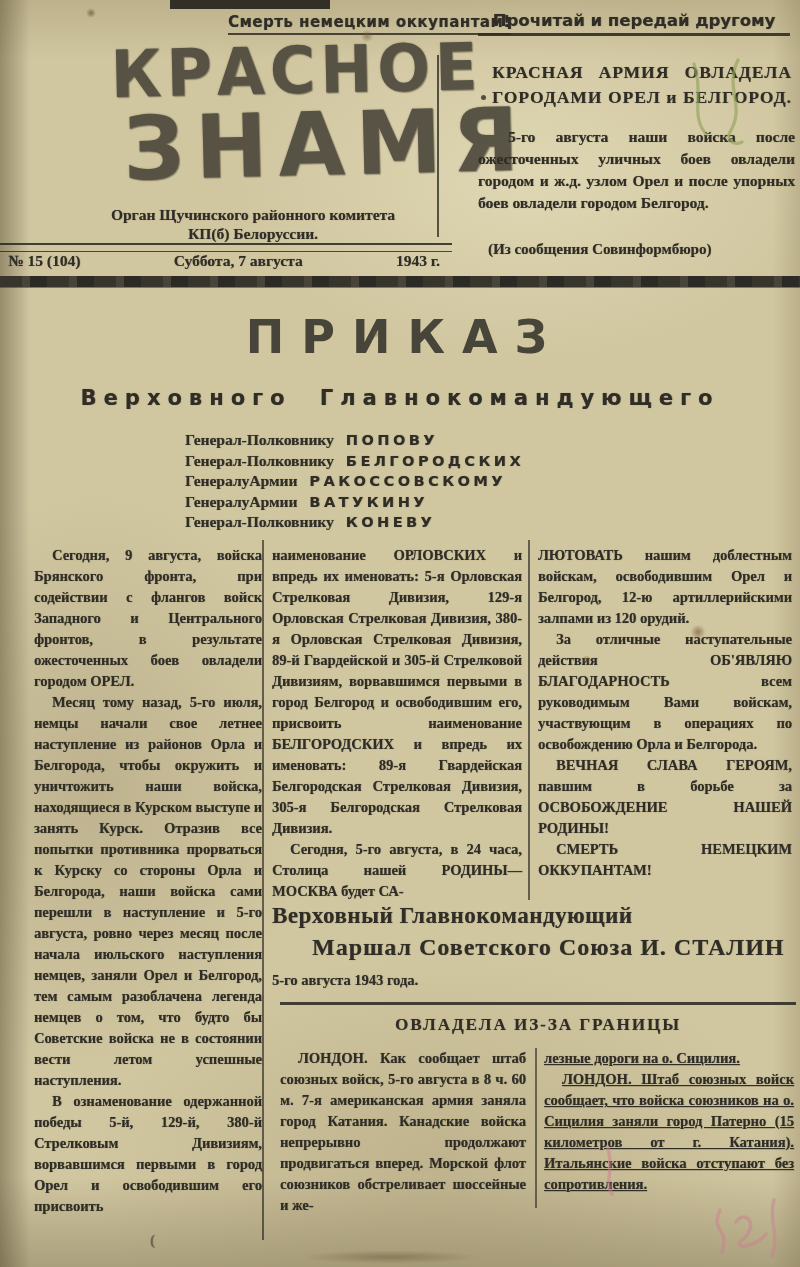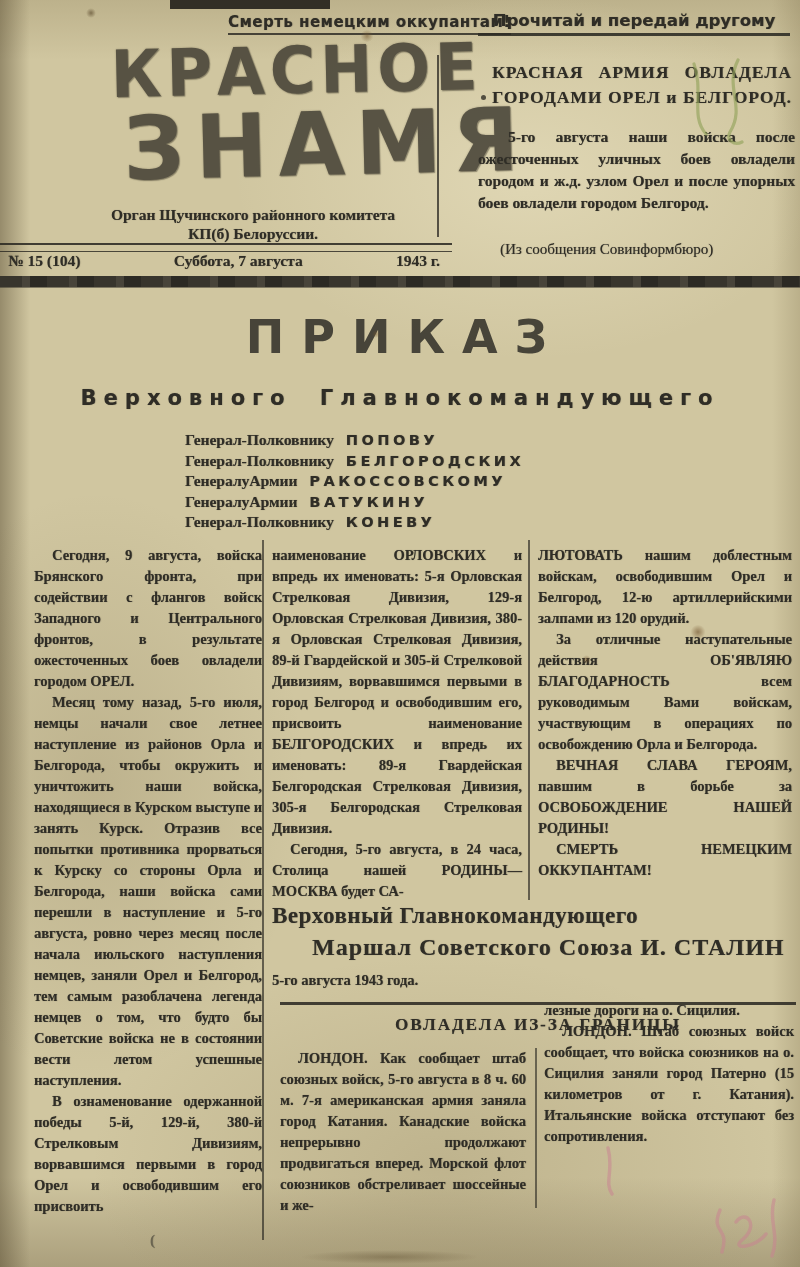--- a/index.html
+++ b/index.html
@@ -48,21 +48,21 @@
   
   .readpass{left:478px;top:11px;width:312px;text-align:center;font-family:var(--sans);
             font-weight:bold;font-size:16.5px;border-bottom:3px solid rgba(47,45,38,.9);padding-bottom:3px;}
   .leadhead{left:492px;top:60px;width:300px;font-weight:bold;font-size:17.5px;line-height:25px;
             letter-spacing:1px;}
   .leadhead div{text-align:justify;text-align-last:justify;}
   .leaddot{left:481px;top:95px;width:5px;height:5px;border-radius:50%;background:var(--ink);opacity:.8;}
   .leadbody{left:478px;top:126px;width:317px;font-weight:bold;font-size:15.5px;line-height:22px;
             text-align:justify;}
   .leadbody p{margin:0;text-indent:30px;}
-  .leadsrc{left:500px;top:241px;font-weight:normal;font-size:15px;}
+  .leadsrc{left:488px;top:241px;font-weight:bold;font-size:15px;}
 
   
   .ordertitle{left:0;top:310px;width:810px;text-align:center;font-family:var(--sans);font-weight:bold;
               font-size:46px;letter-spacing:17px;color:#35332b;}
   .ordersub{left:0;top:386px;width:800px;text-align:center;font-family:var(--sans);font-weight:bold;
             font-size:21px;letter-spacing:7px;word-spacing:14px;}
   .addr{left:185px;top:430px;font-size:15.5px;font-weight:bold;line-height:19.5px;}
   .addr .name{letter-spacing:3.5px;margin-left:12px;font-family:var(--sans);font-size:14.5px;}
 
   
@@ -78,21 +78,21 @@
   
   .sigtitle{left:272px;top:903px;font-weight:bold;font-size:23px;letter-spacing:.5px;}
   .signame{left:312px;top:934px;font-weight:bold;font-size:24px;letter-spacing:1px;}
   .sigdate{left:272px;top:972px;font-weight:bold;font-size:14.5px;}
 
   
   .secrule{left:280px;top:1002px;width:516px;height:2.5px;background:rgba(40,38,32,.85);}
   .forhead{left:280px;top:1015px;width:516px;text-align:center;font-weight:bold;font-size:17px;
            letter-spacing:2px;}
   #fcol1{left:280px;top:1048px;width:246px;}
-  #fcol2{left:544px;top:1000px;width:250px;}
+  #fcol2{left:544px;top:1048px;width:250px;text-decoration:underline;}
   .vdiv3{left:535px;top:1048px;width:1.5px;height:160px;background:rgba(40,38,32,.6);}
 
   
   .stain{border-radius:50%;}
   .s1{left:360px;top:30px;width:14px;height:12px;background:radial-gradient(circle,rgba(116,88,48,.55),rgba(116,88,48,0) 70%);}
   .s2{left:690px;top:625px;width:16px;height:14px;background:radial-gradient(circle,rgba(110,78,40,.6),rgba(110,78,40,0) 70%);}
   .s3{left:582px;top:655px;width:9px;height:9px;background:radial-gradient(circle,rgba(110,78,40,.5),rgba(110,78,40,0) 70%);}
   .s4{left:86px;top:8px;width:10px;height:10px;background:radial-gradient(circle,rgba(80,62,34,.6),rgba(80,62,34,0) 70%);}
   .s5{left:300px;top:1250px;width:180px;height:14px;background:radial-gradient(ellipse,rgba(90,74,44,.4),rgba(90,74,44,0) 70%);}
   .s6{left:150px;top:1232px;font-size:15px;opacity:.55;font-weight:bold;}
@@ -170,21 +170,21 @@
     <p>Сегодня, 5-го августа, в 24 часа, Столица нашей РОДИНЫ—МОСКВА будет СА-</p>
   </div>
 
   <div id="col3" class="abs col ink">
     <p class="noindent">ЛЮТОВАТЬ нашим доблестным войскам, освободившим Орел и Белгород, 12-ю артиллерийскими залпами из 120 орудий.</p>
     <p>За отличные наступательные действия ОБ'ЯВЛЯЮ БЛАГОДАРНОСТЬ всем руководимым Вами войскам, участвующим в операциях по освобождению Орла и Белгорода.</p>
     <p>ВЕЧНАЯ СЛАВА ГЕРОЯМ, павшим в борьбе за ОСВОБОЖДЕНИЕ НАШЕЙ РОДИНЫ!</p>
     <p>СМЕРТЬ НЕМЕЦКИМ ОККУПАНТАМ!</p>
   </div>
 
-  <div class="abs sigtitle ink">Верховный Главнокомандующего</div>
+  <div class="abs sigtitle ink">Верховный Главнокомандующий</div>
   <div class="abs signame ink">Маршал Советского Союза И. СТАЛИН</div>
   <div class="abs sigdate ink">5-го августа 1943 года.</div>
 
   <div class="abs secrule"></div>
   <div class="abs forhead ink">ОВЛАДЕЛА ИЗ-ЗА ГРАНИЦЫ</div>
   <div class="abs vdiv3"></div>
 
   <div id="fcol1" class="abs col ink">
     <p>ЛОНДОН. Как сообщает штаб союзных войск, 5-го августа в 8 ч. 60 м. 7-я американская армия заняла город Катания. Канадские войска непрерывно продолжают продвигаться вперед. Морской флот союзников обстреливает шоссейные и же-</p>
   </div>

